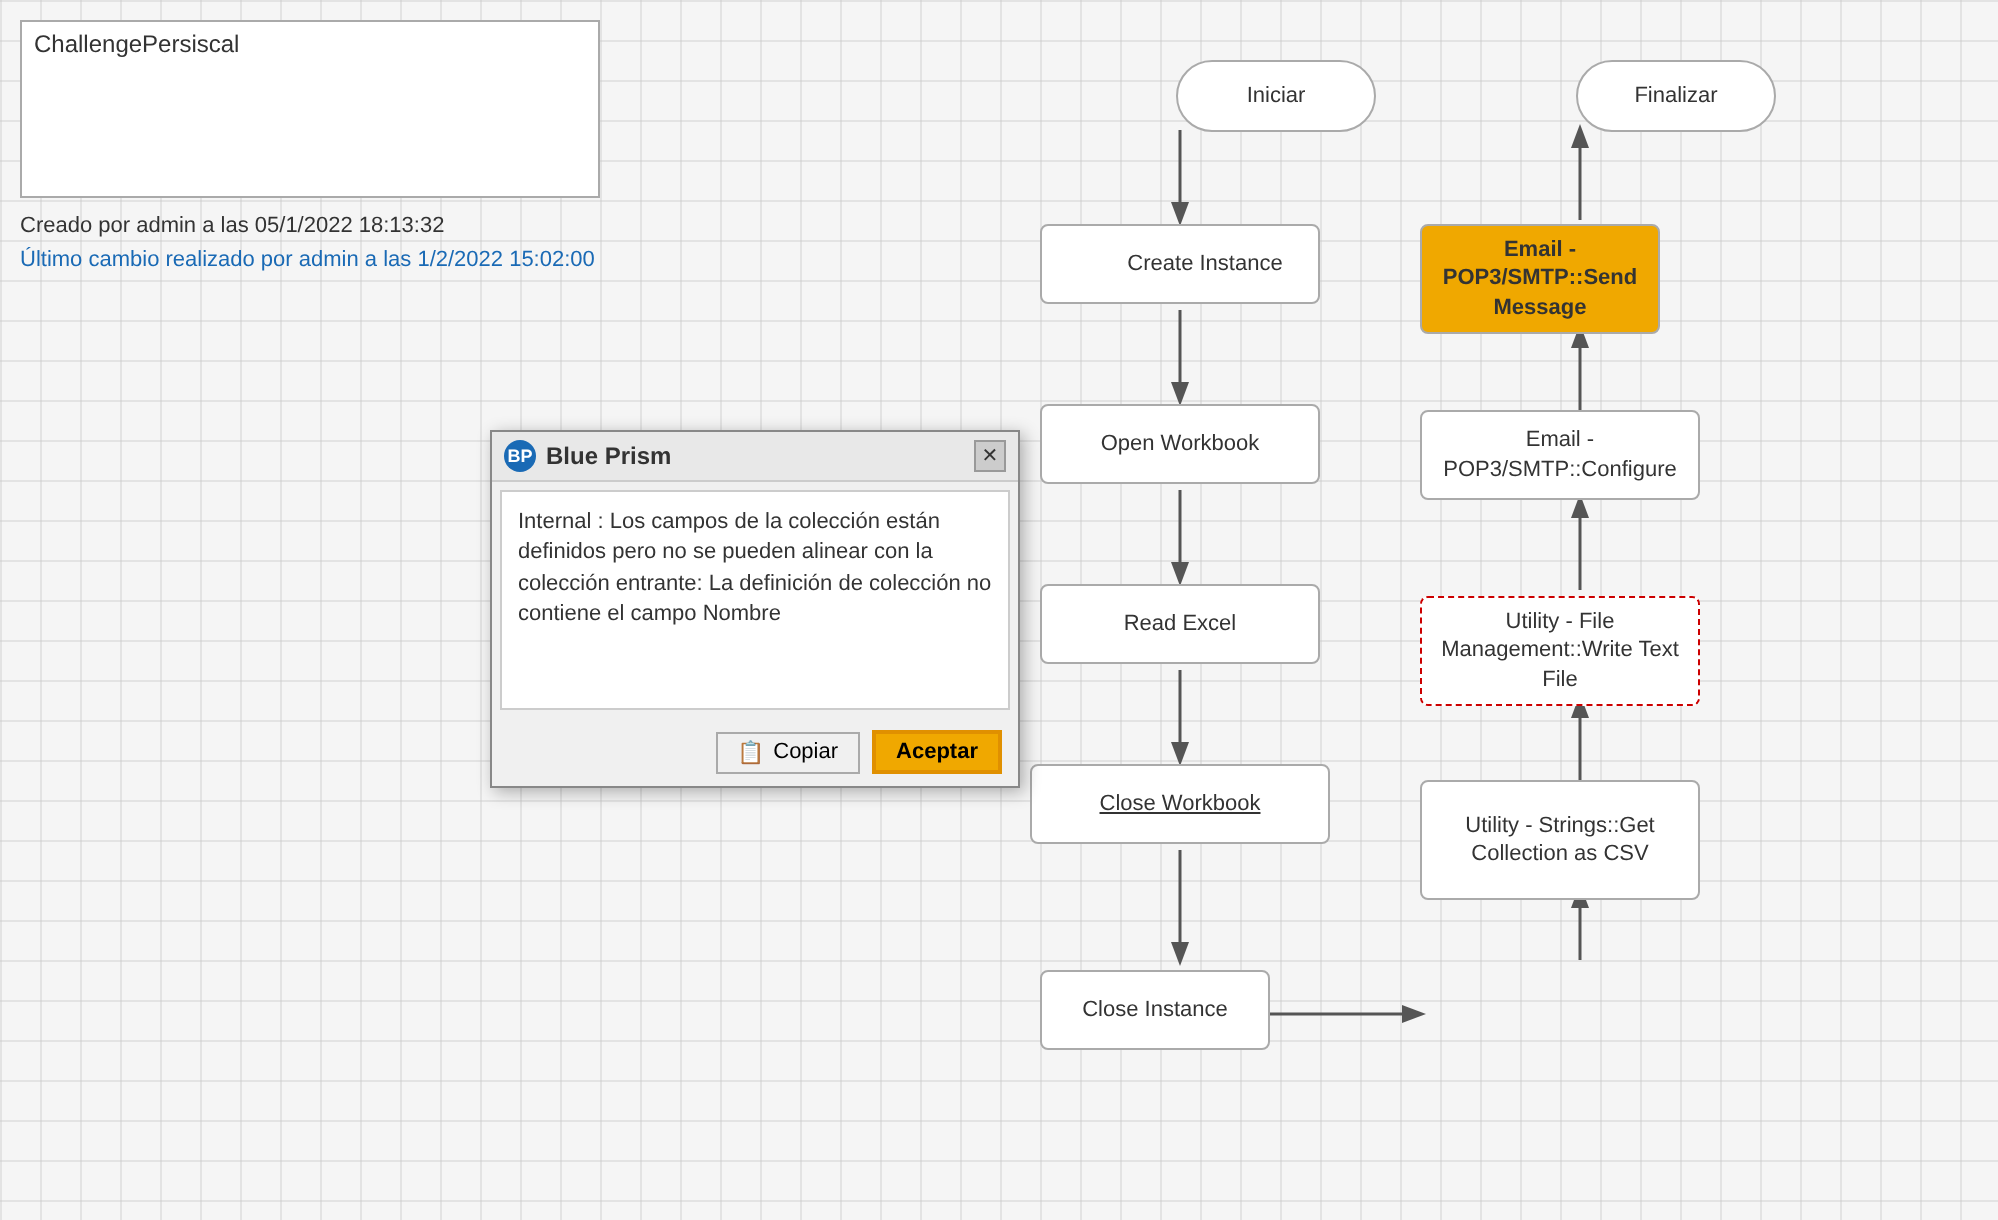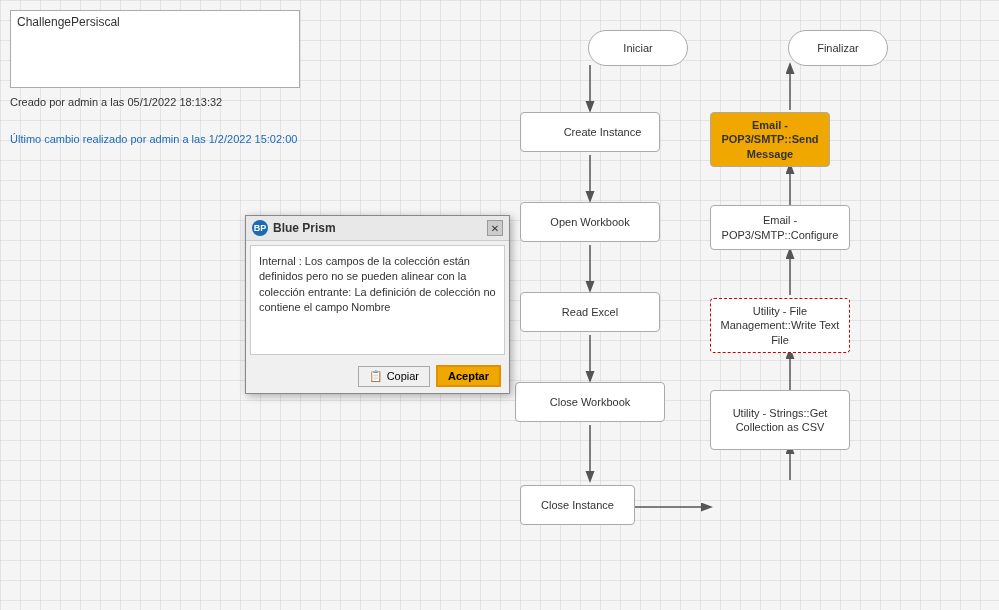--- a/index.html
+++ b/index.html
@@ -32,35 +32,34 @@
       top: 10px;
       left: 10px;
       width: 300px;
     }
 
     .info-title-box {
       background: white;
       border: 1px solid #aaa;
       padding: 4px 6px;
       width: 290px;
-      height: 78px;
+      height: 89px;
       font-size: 12px;
       color: #333;
     }
 
     .info-text {
       margin-top: 6px;
       font-size: 11px;
       color: #333;
       line-height: 1.5;
     }
 
     .info-text .highlight {
       color: #1a6ab5;
-      margin-top: 20px;
     }
 
     
     .dialog-overlay {
       position: absolute;
       top: 215px;
       left: 245px;
       width: 265px;
       background: #f0f0f0;
       border: 1px solid #888;
@@ -280,21 +279,21 @@
   </div>
 
   <div class="flow-node" style="left:40px; top:202px; width:140px; height:40px;">
     <span>Open Workbook</span>
   </div>
 
   <div class="flow-node" style="left:40px; top:292px; width:140px; height:40px;">
     <span>Read Excel</span>
   </div>
 
-  <div class="flow-node" style="left:35px; top:382px; width:150px; height:40px;">
+  <div class="flow-node" style="left:35px; top:382px; width:150px; height:40px;text-decoration:underline;">
     <span>Close Workbook</span>
   </div>
 
   <div class="flow-node" style="left:40px; top:485px; width:115px; height:40px;">
     <span>Close Instance</span>
   </div>
 
   <div class="flow-node rounded" style="left:260px; top:30px; width:100px; height:36px;">
     <span>Finalizar</span>
   </div>

